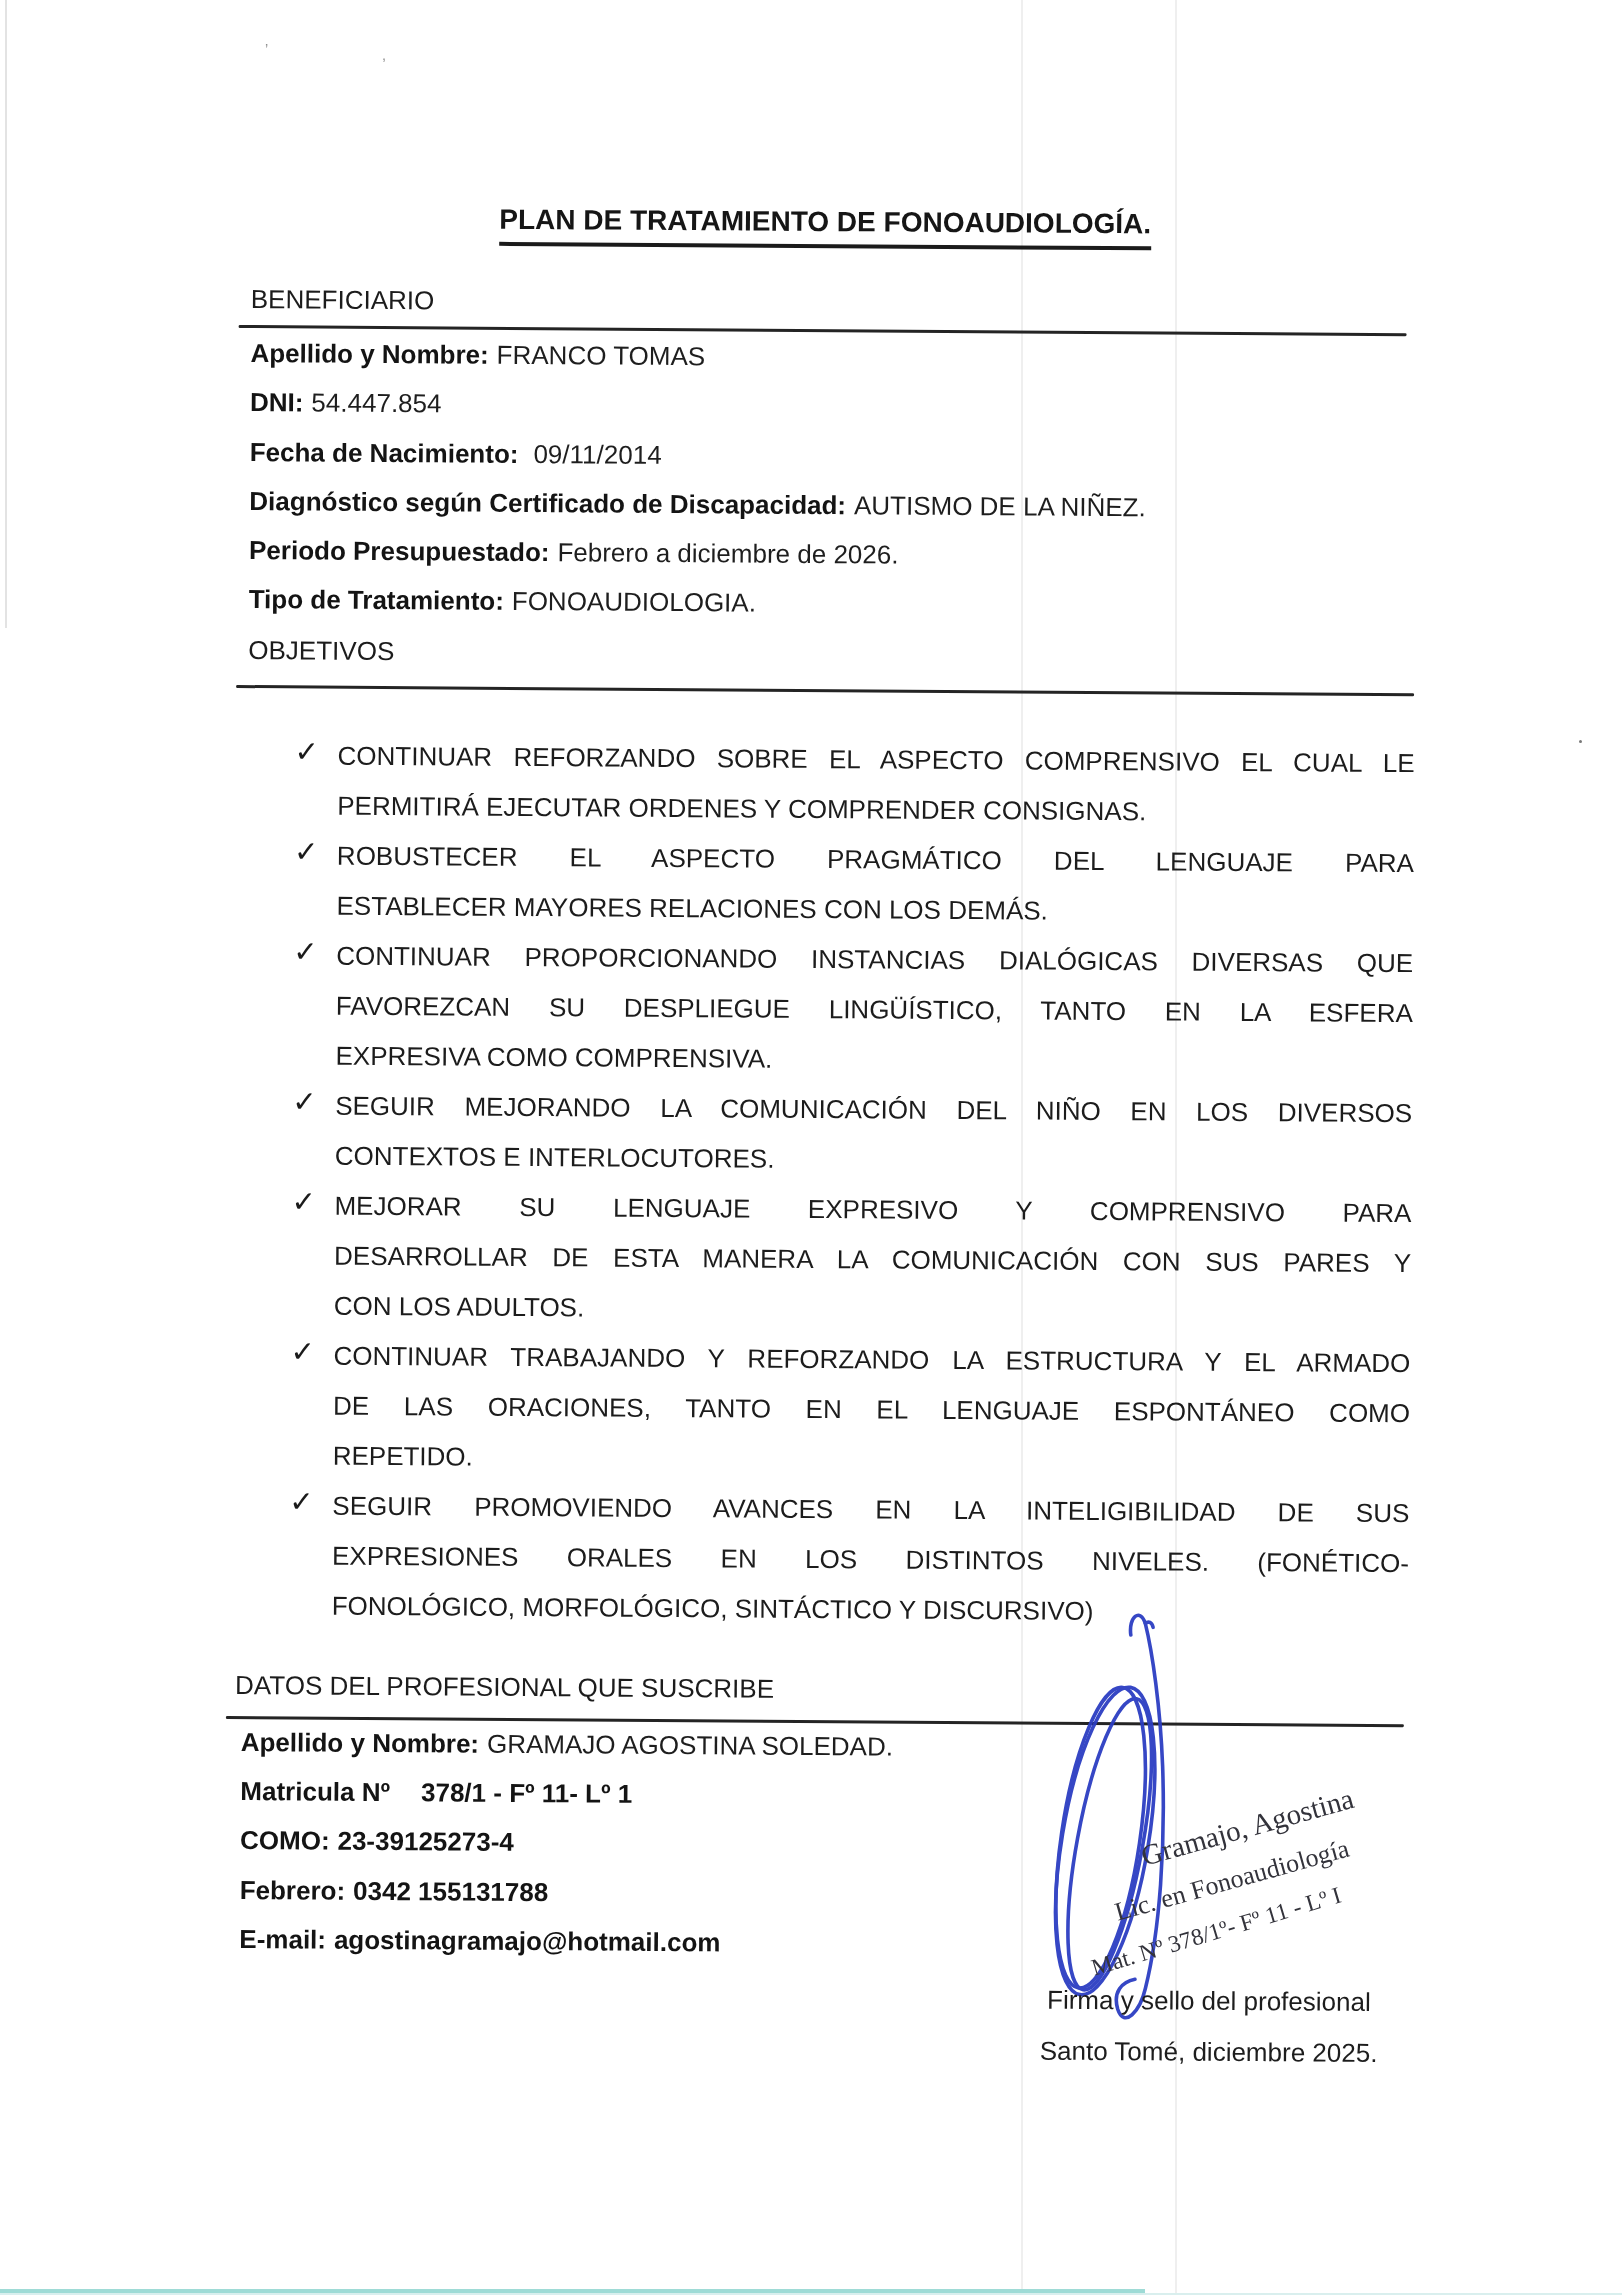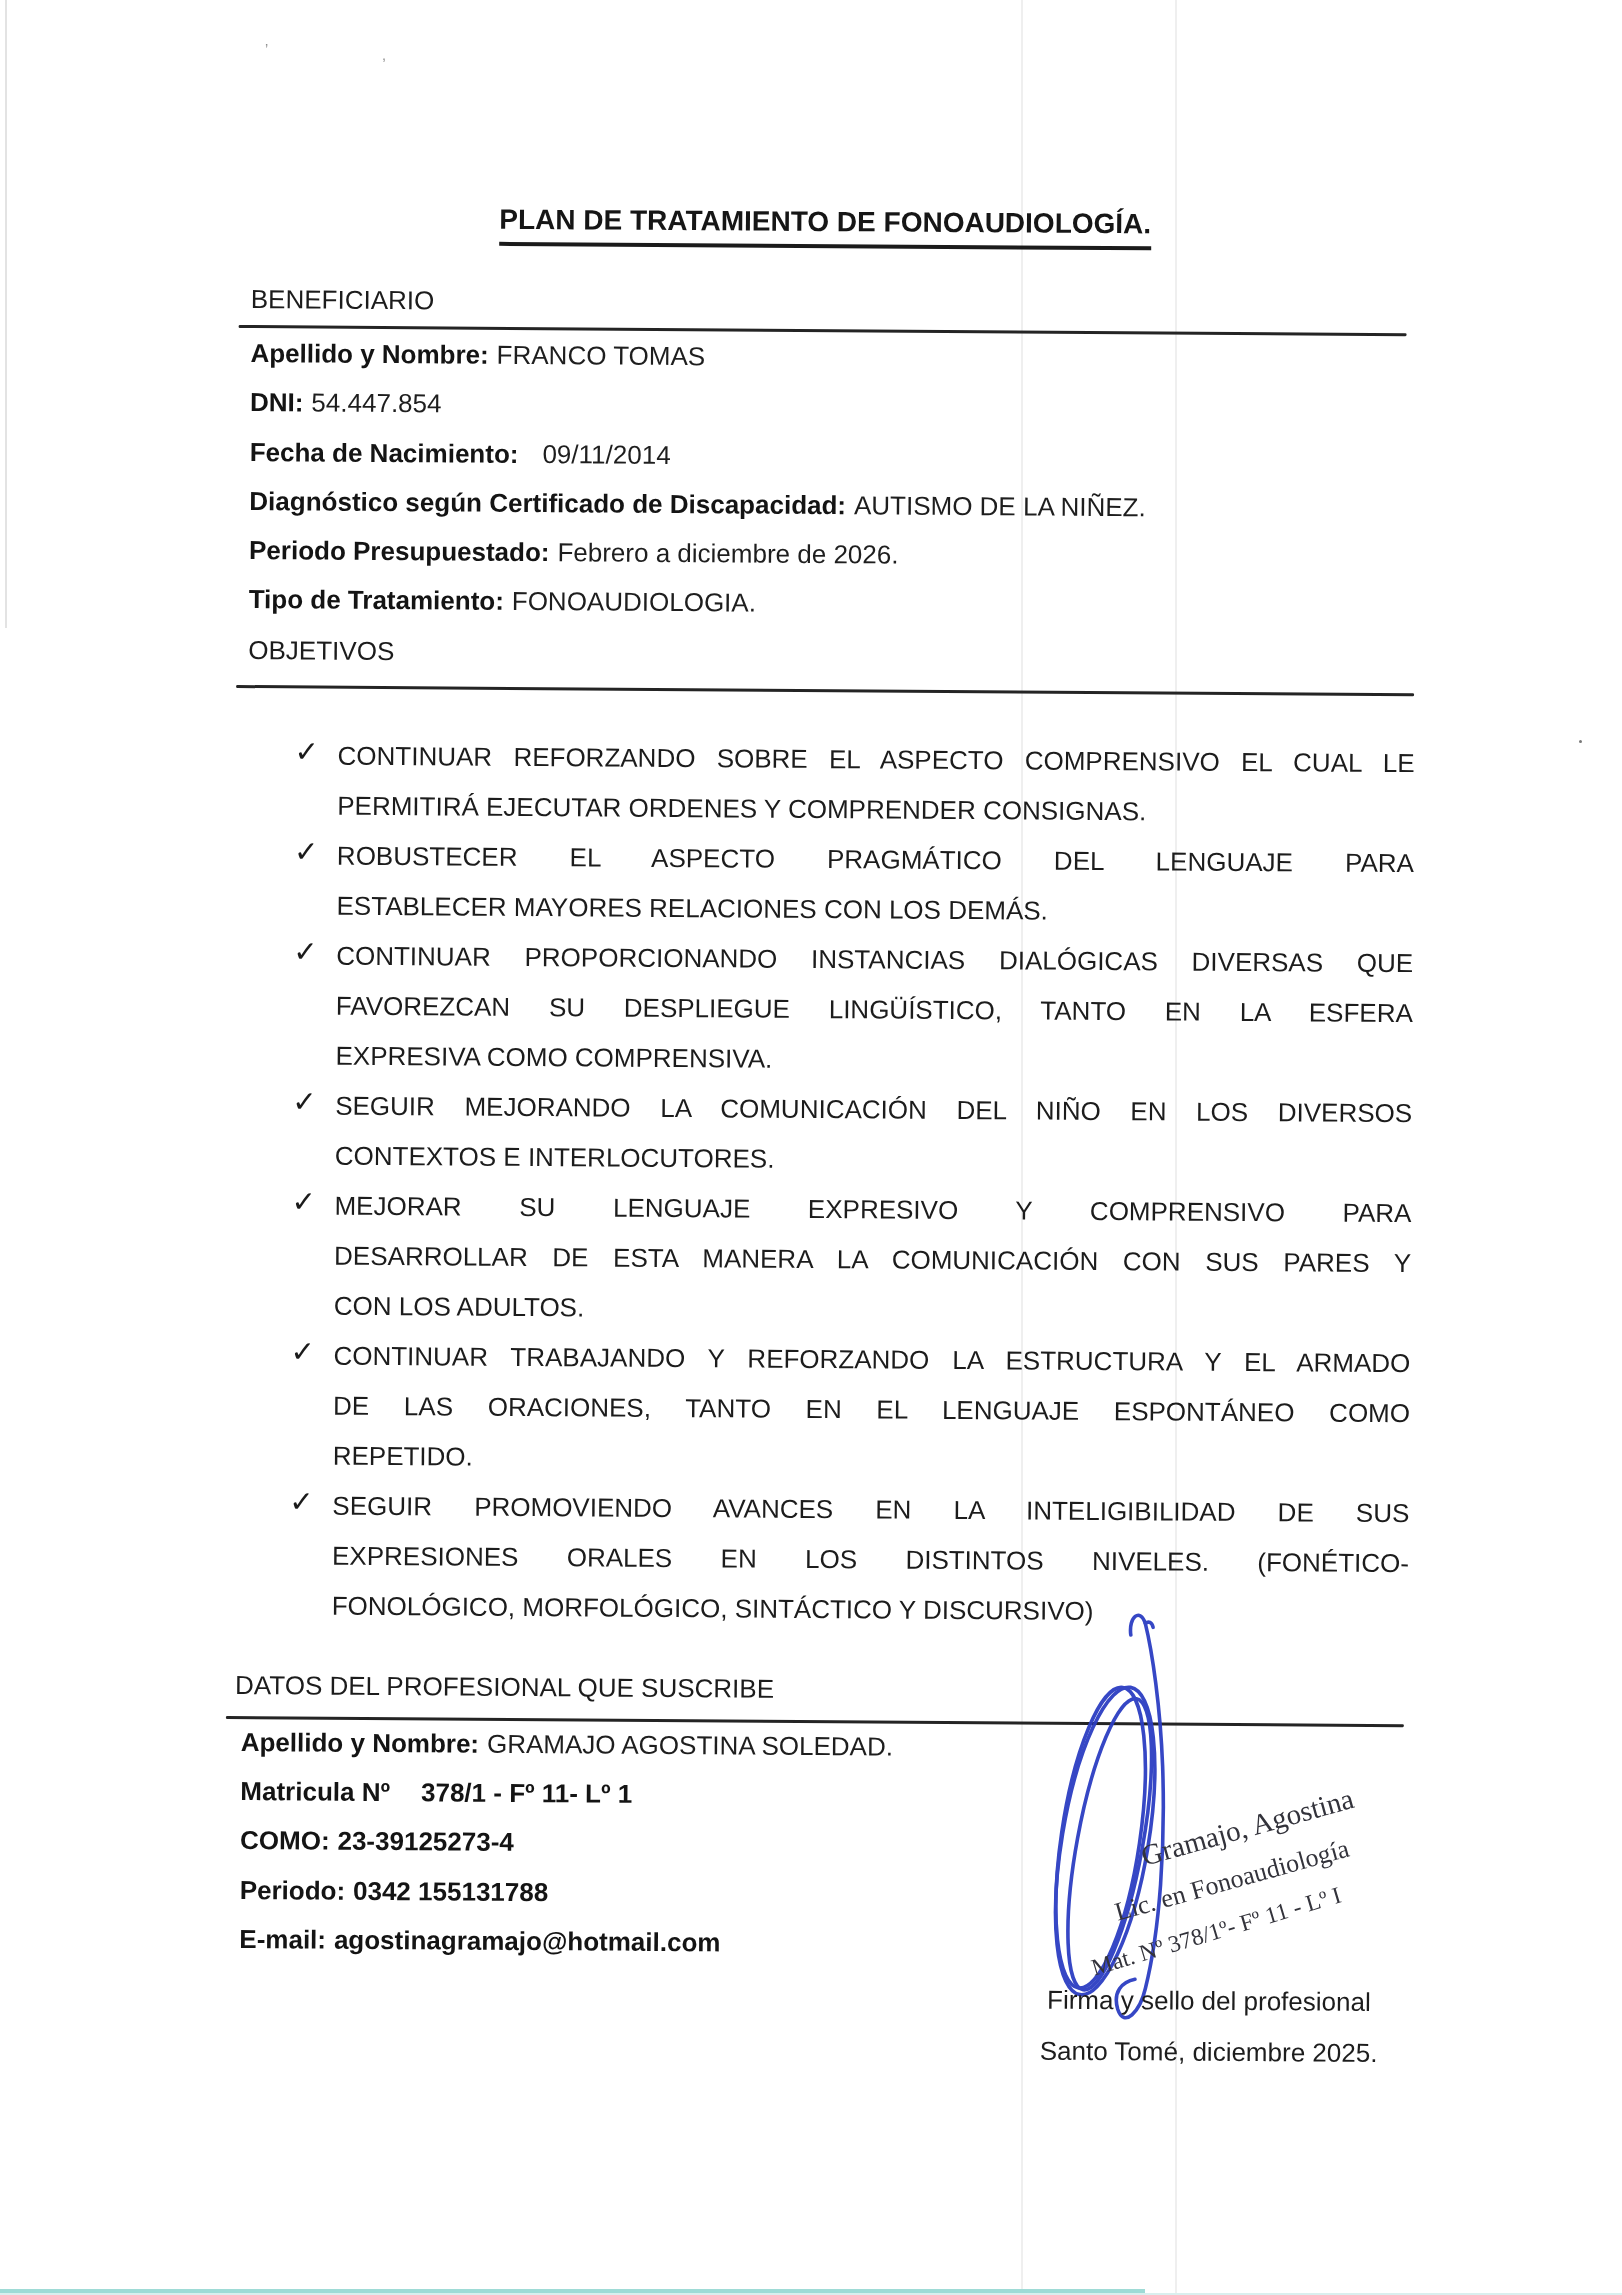--- a/index.html
+++ b/index.html
@@ -50,21 +50,21 @@
   <div class="doc">
 
     <div class="title">PLAN DE TRATAMIENTO DE FONOAUDIOLOGÍA.</div>
 
     <div class="sec-head" style="top:288px;">BENEFICIARIO</div>
     <div class="rule" style="left:239px;top:329px;width:1168px;"></div>
 
     <div id="ben-fields">
         <div class="field-row" style="top: 342px;"><span class="lbl">Apellido y Nombre:</span><span class="val" style="margin-left: 7.9px;">FRANCO TOMAS</span></div>
         <div class="field-row" style="top: 391px;"><span class="lbl">DNI:</span><span class="val" style="margin-left: 7.9px;">54.447.854</span></div>
-        <div class="field-row" style="top: 441px;"><span class="lbl">Fecha de Nacimiento:</span><span class="val" style="margin-left: 24px;">09/11/2014</span></div>
+        <div class="field-row" style="top: 441px;"><span class="lbl">Fecha de Nacimiento:</span><span class="val" style="margin-left: 15px;">09/11/2014</span></div>
         <div class="field-row" style="top: 490px;"><span class="lbl">Diagnóstico según Certificado de Discapacidad:</span><span class="val" style="margin-left: 7.9px;">AUTISMO DE LA NIÑEZ.</span></div>
         <div class="field-row" style="top: 539px;"><span class="lbl">Periodo Presupuestado:</span><span class="val" style="margin-left: 7.9px;">Febrero a diciembre de 2026.</span></div>
         <div class="field-row" style="top: 588px;"><span class="lbl">Tipo de Tratamiento:</span><span class="val" style="margin-left: 7.9px;">FONOAUDIOLOGIA.</span></div>
       </div>
 
     <div class="sec-head" style="top:639px;">OBJETIVOS</div>
     <div class="rule" style="left:239px;top:689px;width:1178px;"></div>
 
     <div class="objectives" id="obj-list">
         <div class="obj-item">
@@ -108,21 +108,21 @@
         </div>
       </div>
 
     <div class="sec-head" style="left:245px;top:1674px;">DATOS DEL PROFESIONAL QUE SUSCRIBE</div>
     <div class="rule" style="left:236px;top:1720px;width:1178px;"></div>
 
     <div id="prof-fields">
         <div class="field-row" style="top: 1731px;"><span class="lbl">Apellido y Nombre:</span><span class="val" style="margin-left: 7.9px;">GRAMAJO AGOSTINA SOLEDAD.</span></div>
         <div class="field-row allbold" style="top: 1780px;"><span class="lbl">Matricula Nº</span><span class="val" style="margin-left: 31px;">378/1 - Fº 11- Lº 1</span></div>
         <div class="field-row allbold" style="top: 1829px;"><span class="lbl">COMO:</span><span class="val" style="margin-left: 7.9px;">23-39125273-4</span></div>
-        <div class="field-row allbold" style="top: 1879px;"><span class="lbl">Periodo:</span><span class="val" style="margin-left: 7.9px;">0342 155131788</span></div>
+        <div class="field-row allbold" style="top: 1879px;"><span class="lbl">Febrero:</span><span class="val" style="margin-left: 7.9px;">0342 155131788</span></div>
         <div class="field-row allbold" style="top: 1928px;"><span class="lbl">E-mail:</span><span class="val" style="margin-left: 7.9px;">agostinagramajo@hotmail.com</span></div>
       </div>
 
     <svg class="sig-svg" width="236" height="458" viewBox="0 0 360 700">
       <g fill="none" stroke="#2c3ec2" stroke-width="5.5" stroke-linecap="round" opacity="0.95">
         <ellipse cx="145" cy="385" rx="66" ry="238" transform="rotate(9 145 385)"></ellipse>
         <ellipse cx="152" cy="390" rx="50" ry="226" transform="rotate(10 152 390)"></ellipse>
         <ellipse cx="138" cy="380" rx="60" ry="232" transform="rotate(8 138 380)"></ellipse>
         <path d="M 182 70 C 178 42, 196 28, 204 52 C 215 95, 228 180, 232 270 C 237 390, 230 520, 208 610 C 200 645, 176 672, 166 642 C 158 616, 172 600, 192 596"></path>
         <path d="M 204 52 C 209 48, 214 50, 216 58"></path>

